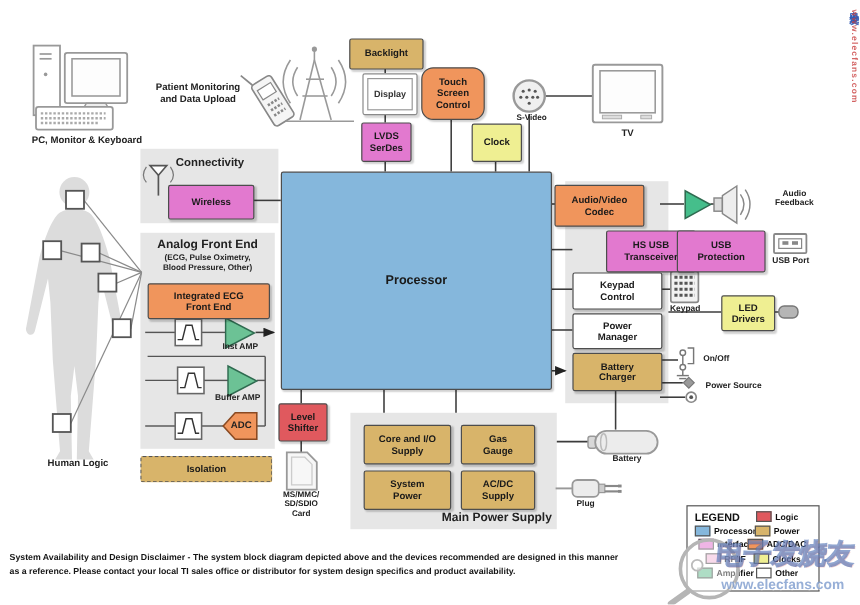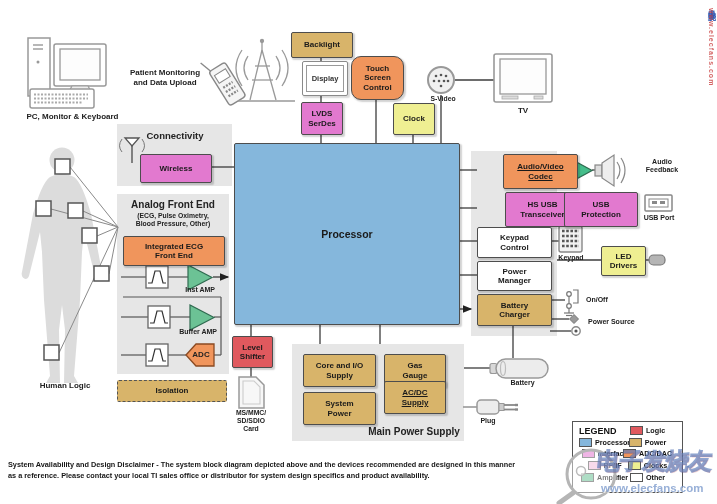--- a/index.html
+++ b/index.html
@@ -314,42 +314,42 @@
   <div class="box orange" style="left:123px;top:236px;width:100px;height:28px;">Integrated ECG
 Front End</div>
   <div class="lbl small right" style="left:160px;top:286px;width:55px;">Inst AMP</div>
   <div class="lbl small right" style="left:155px;top:328px;width:62px;">Buffer AMP</div>
   <div class="lbl" style="left:188px;top:350px;width:26px;font-size:8px;">ADC</div>
   <div class="box gold dashed" style="left:117px;top:380px;width:108px;height:20px;">Isolation</div>
 
   <div class="box red" style="left:232px;top:336px;width:39px;height:30px;">Level
 Shifter</div>
 
-  <div class="box orange" style="left:503px;top:154px;width:73px;height:33px;text-decoration:underline;">Audio/Video
+  <div class="box orange" style="left:462px;top:154px;width:73px;height:33px;">Audio/Video
 Codec</div>
   <div class="box magenta" style="left:489px;top:192px;width:73px;height:33px;margin-left:16px;">HS USB
 Transceiver</div>
   <div class="box whitebox" style="left:477px;top:227px;width:73px;height:29px;">Keypad
 Control</div>
   <div class="box whitebox" style="left:477px;top:261px;width:73px;height:28px;">Power
 Manager</div>
   <div class="box gold" style="left:477px;top:294px;width:73px;height:30px;">Battery
 Charger</div>
   <div class="box magenta" style="left:564px;top:192px;width:72px;height:33px;">USB
 Protection</div>
   <div class="box yellow" style="left:601px;top:246px;width:43px;height:28px;">LED
 Drivers</div>
 
   <div class="box gold" style="left:303px;top:354px;width:71px;height:31px;">Core and I/O
 Supply</div>
   <div class="box gold" style="left:384px;top:354px;width:60px;height:31px;">Gas
 Gauge</div>
   <div class="box gold" style="left:303px;top:392px;width:71px;height:31px;">System
 Power</div>
-  <div class="box gold" style="left:384px;top:381px;width:60px;height:31px;text-decoration:underline;">AC/DC
+  <div class="box gold" style="left:384px;top:392px;width:60px;height:31px;">AC/DC
 Supply</div>
   <div class="lbl" style="left:292px;top:426px;width:172px;font-size:10px;margin-left:36px;">Main Power Supply</div>
 
   <div class="lbl" style="left:10px;top:112px;width:125px;">PC, Monitor &amp; Keyboard</div>
   <div class="lbl" style="left:115px;top:68px;width:100px;">Patient Monitoring
 and Data Upload</div>
   <div class="lbl tiny" style="left:423px;top:95px;width:40px;">S-Video</div>
   <div class="lbl" style="left:508px;top:106px;width:30px;">TV</div>
   <div class="lbl small" style="left:634px;top:158px;width:56px;">Audio
 Feedback</div>

